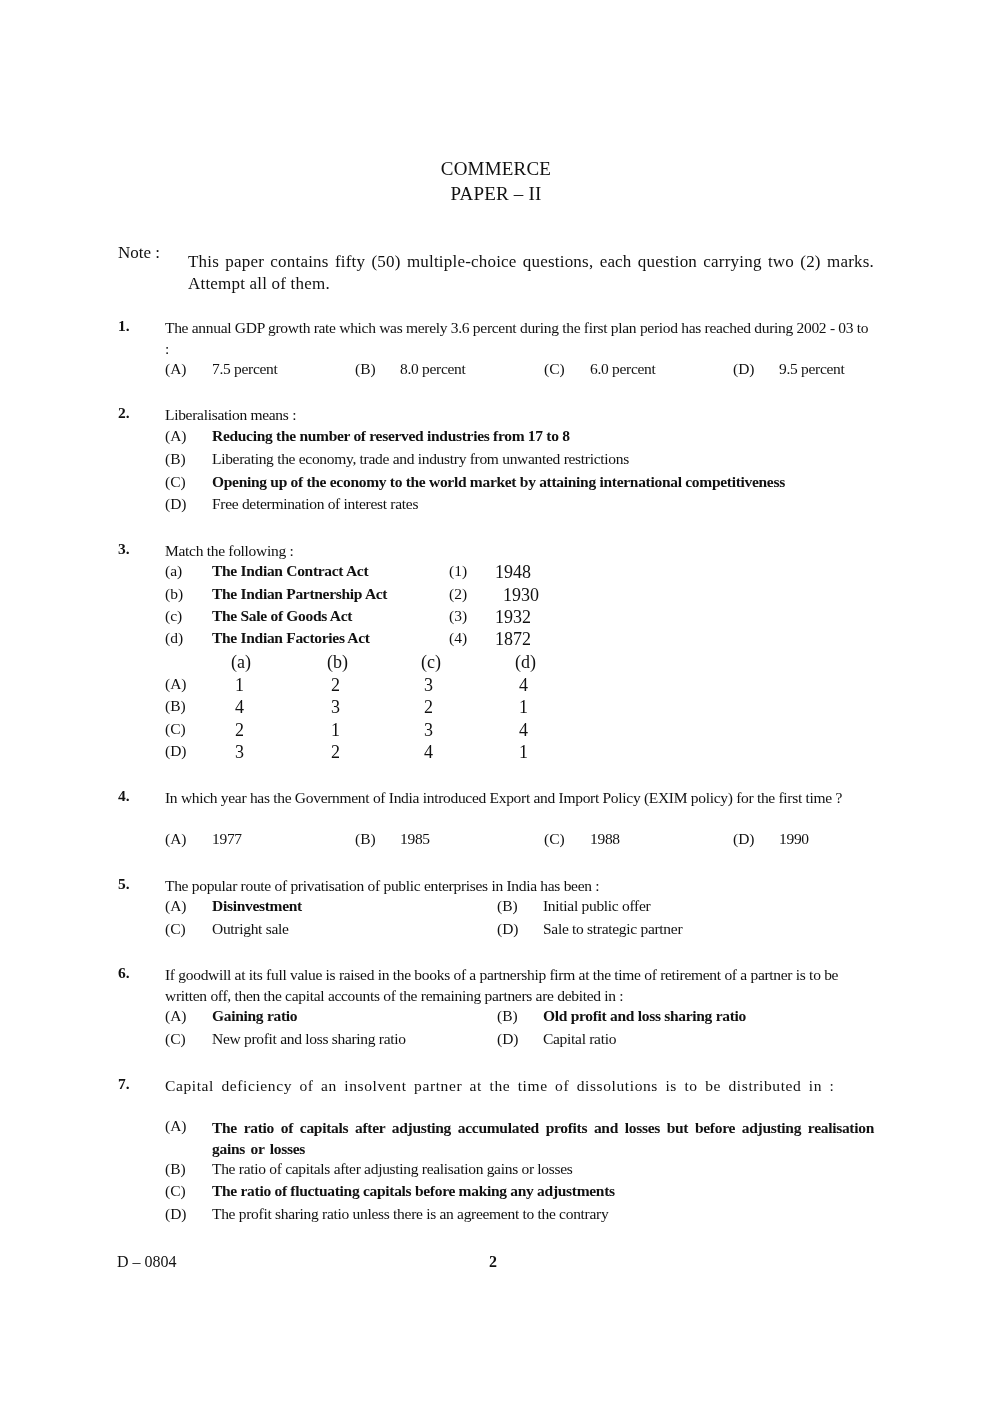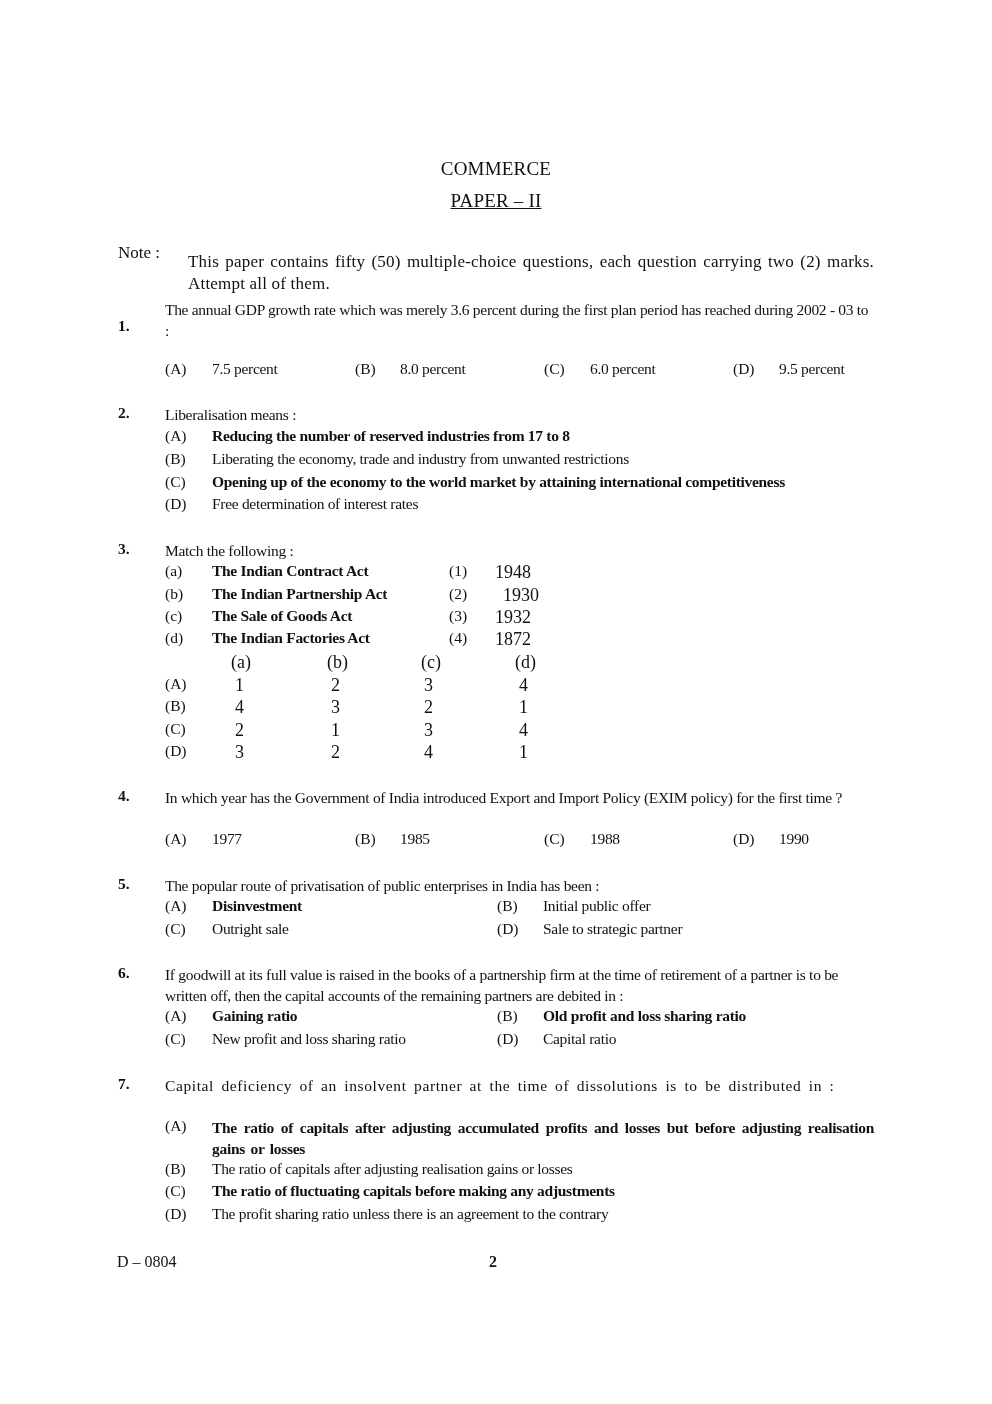--- a/index.html
+++ b/index.html
@@ -19,28 +19,28 @@
   .optt { font-size: 15.5px; letter-spacing: -0.3px; font-family: Liberation Serif, serif; }
   .optwrap { white-space: normal; width: 662px; line-height: 21px; text-align: justify; text-align-last: left; word-spacing: 2px; }
   .bold { font-weight: bold; }
   .num { font-size: 18px; }
   .footer { font-size: 16px; }
 </style>
 </head>
 <body>
 
 <div class="abs title" style="top:158px;">COMMERCE</div>
-<div class="abs title" style="top:190px;text-decoration:underline;">PAPER – II</div>
+<div class="abs title" style="top:183px;">PAPER – II</div>
 
 <div class="abs note-label">Note :</div>
 <div class="abs note-text">This paper contains fifty (50) multiple-choice questions, each question carrying two (2) marks.  Attempt all of them.</div>
 
 <div>
   <div class="abs qnum" style="top:317px;">1.</div>
-  <div class="abs qtext" style="top:299px;">The annual GDP growth rate which was merely 3.6 percent during the first plan period has reached during 2002 - 03 to :</div>
+  <div class="abs qtext" style="top:317px;">The annual GDP growth rate which was merely 3.6 percent during the first plan period has reached during 2002 - 03 to :</div>
   <div class="abs optl" style="left:165px;top:360px;">(A)</div>
   <div class="abs optt" style="left:212px;top:360px;">7.5 percent</div>
   <div class="abs optl" style="left:355px;top:360px;">(B)</div>
   <div class="abs optt" style="left:400px;top:360px;">8.0 percent</div>
   <div class="abs optl" style="left:544px;top:360px;">(C)</div>
   <div class="abs optt" style="left:590px;top:360px;">6.0 percent</div>
   <div class="abs optl" style="left:733px;top:360px;">(D)</div>
   <div class="abs optt" style="left:779px;top:360px;">9.5 percent</div>
 </div>
 

